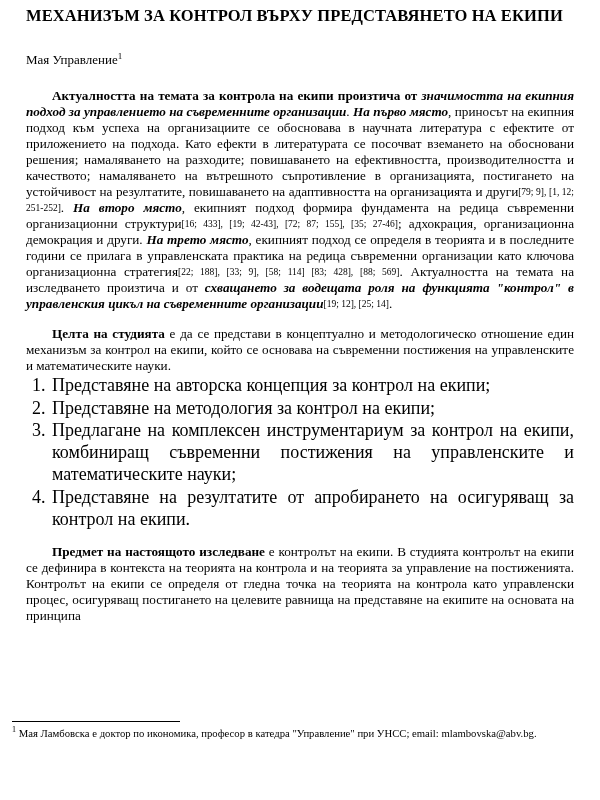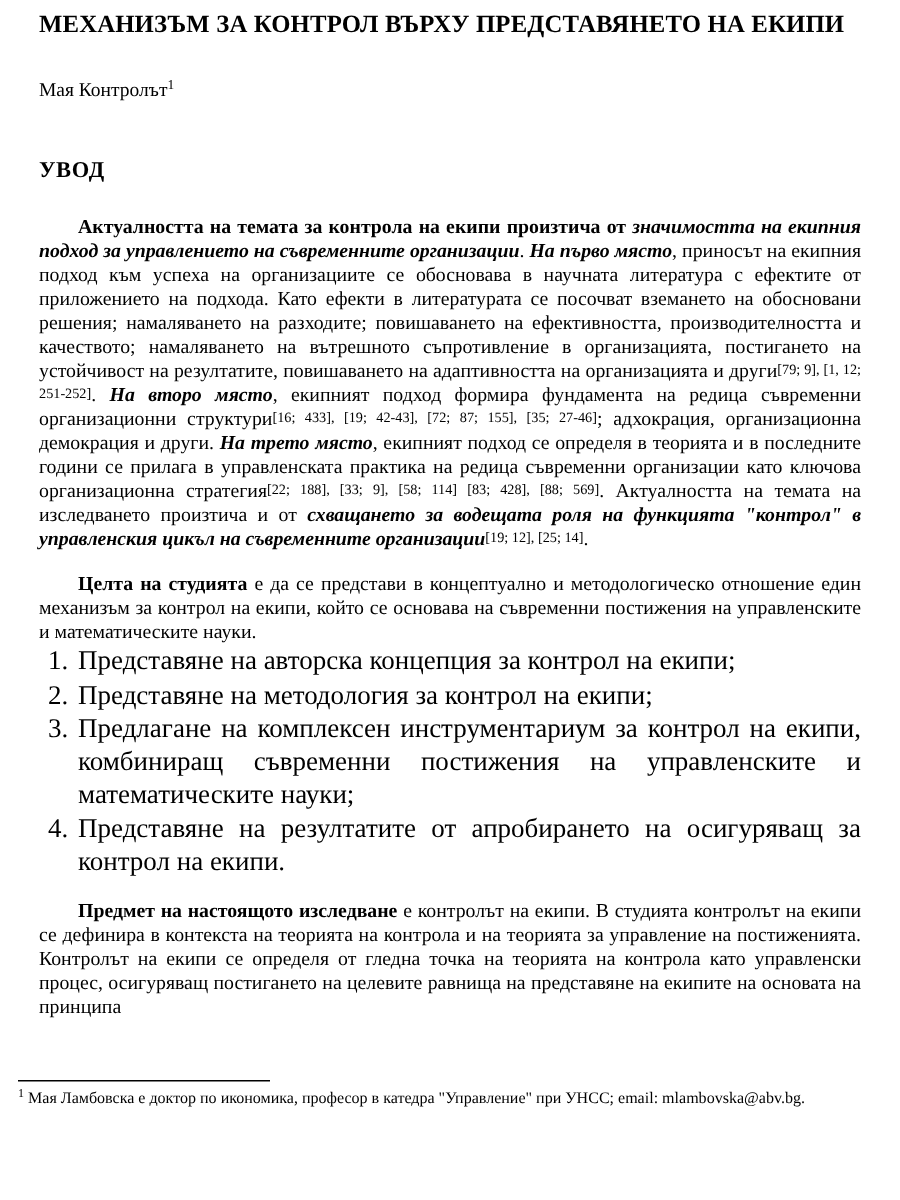--- a/index.html
+++ b/index.html
@@ -109,23 +109,22 @@
     vertical-align: super;
   }
 </style>
 </head>
 <body>
 
 <div class="page">
 
   <h1 class="doc-title">МЕХАНИЗЪМ ЗА КОНТРОЛ ВЪРХУ ПРЕДСТАВЯНЕТО НА ЕКИПИ</h1>
 
-  <p class="author"><span>Мая Контролът</span><sup>1</sup></p>
+  <p class="author"><span>Мая Управление</span><sup>1</sup></p>
 
-  <h2 class="section-heading">УВОД</h2>
 
   <p class="body first"><span class="bd">Актуалността на темата за контрола на екипи произтича от </span><span class="bi">значимостта на екипния подход за управлението на съвременните организации</span><span>. </span><span class="bi">На първо място</span><span>, приносът на екипния подход към успеха на организациите се обосновава в научната литература с ефектите от приложението на подхода. Като ефекти в литературата се посочват вземането на обосновани решения; намаляването на разходите; повишаването на ефективността, производителността и качеството; намаляването на вътрешното съпротивление в организацията, постигането на устойчивост на резултатите, повишаването на адаптивността на организацията и други</span><span class="ref">[79; 9], [1, 12; 251-252]</span><span>. </span><span class="bi">На второ място</span><span>, екипният подход формира фундамента на редица съвременни организационни структури</span><span class="ref">[16; 433], [19; 42-43], [72; 87; 155], [35; 27-46]</span><span>; адхокрация, организационна демокрация и други. </span><span class="bi">На трето място</span><span>, екипният подход се определя в теорията и в последните години се прилага в управленската практика на редица съвременни организации като ключова организационна стратегия</span><span class="ref">[22; 188], [33; 9], [58; 114] [83; 428], [88; 569]</span><span>. Актуалността на темата на изследването произтича и от </span><span class="bi">схващането за водещата роля на функцията "контрол" в управленския цикъл на съвременните организации</span><span class="ref">[19; 12], [25; 14]</span><span>.</span></p>
 
   <p class="body cont"><span class="bd">Целта на студията</span><span> е да се представи в концептуално и методологическо отношение един механизъм за контрол на екипи, който се основава на съвременни постижения на управленските и математическите науки.</span></p>
 
 
   <ol class="tasks">
     <li>Представяне на авторска концепция за контрол на екипи;</li>
     <li>Представяне на методология за контрол на екипи;</li>
     <li>Предлагане на комплексен инструментариум за контрол на екипи, комбиниращ съвременни постижения на управленските и математическите науки;</li>

